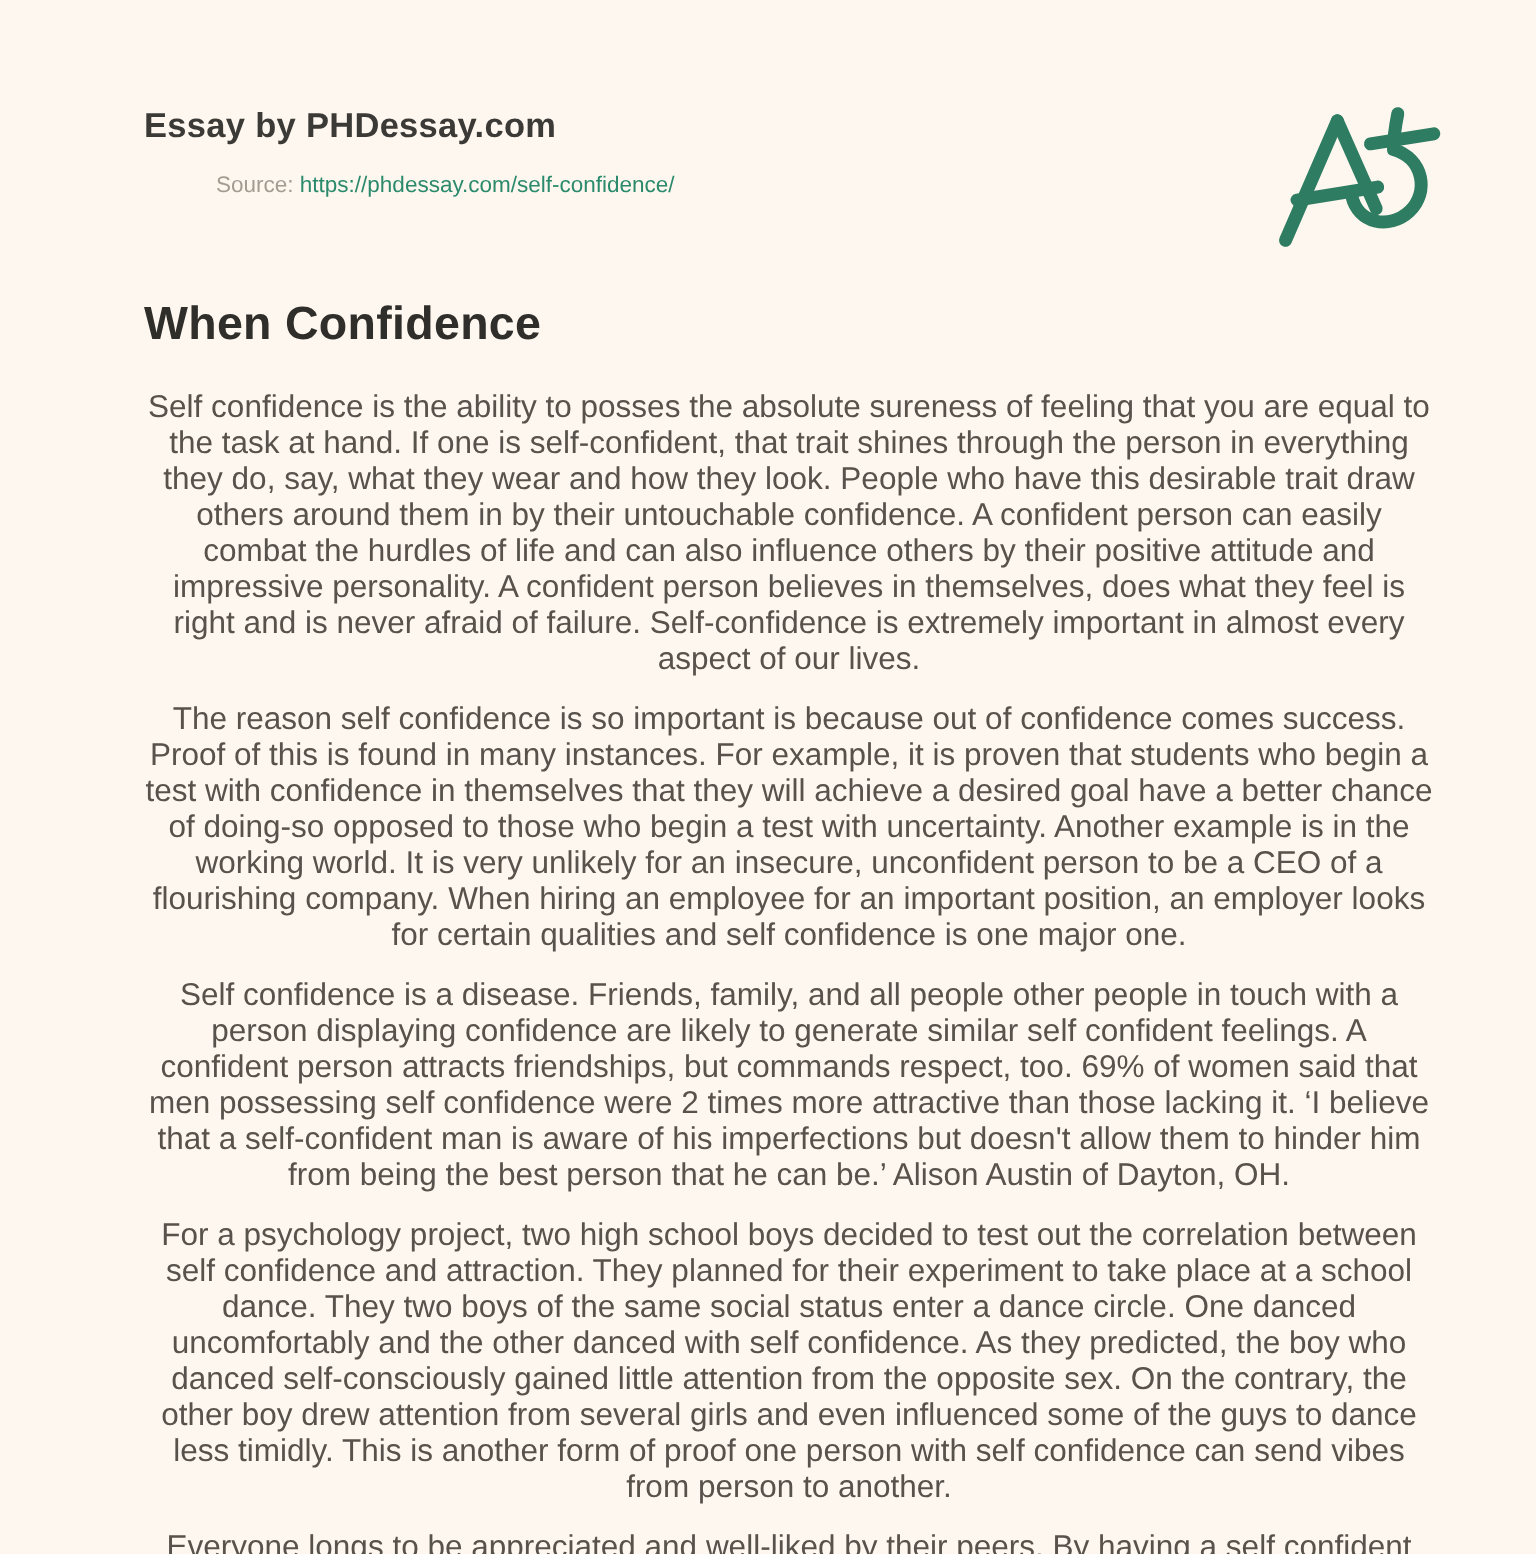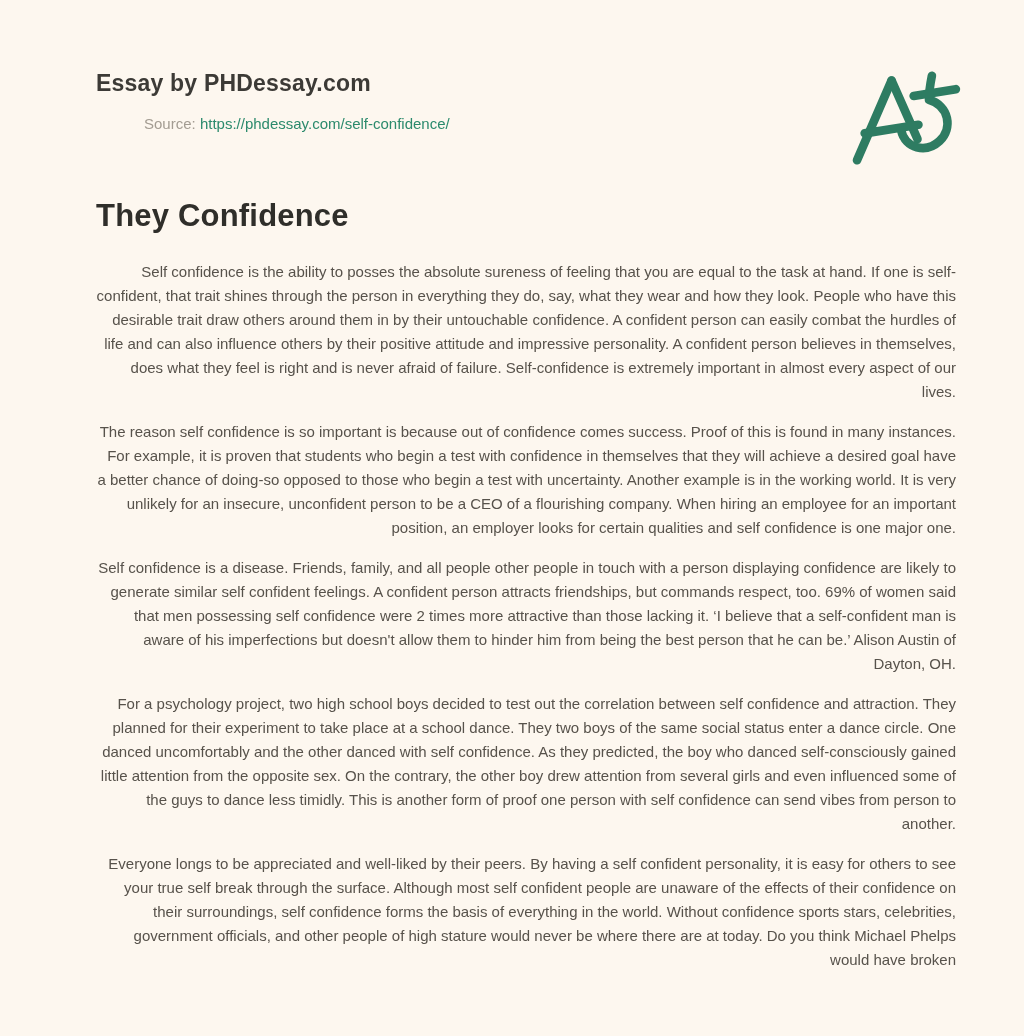--- a/index.html
+++ b/index.html
@@ -54,24 +54,24 @@
     font-size: 31px;
     font-weight: 700;
     letter-spacing: 0.2px;
     color: #2f2e2a;
   }
   .essay-body {
     margin-top: 26px;
   }
   .essay-body p {
     margin: 0 0 16px 0;
-    font-size: 15px;
+    font-size: 21px;
     line-height: 24px;
     color: #57524b;
-    text-align: right;
+    text-align: center;
   }
 </style>
 </head>
 <body>
 
 <div class="page">
 
   <header class="doc-header">
     <h1>Essay by PHDessay.com</h1>
     <div class="source-line">
@@ -87,21 +87,21 @@
           <path d="M 46 11 L 73 72"></path>
           <path d="M 18 66 L 74 57"></path>
 
           <path d="M 88 6 C 86 16 85 24 85 31 C 106 37 110 61 96 74 C 82 87 60 82 56 63"></path>
           <path d="M 69 27 L 113 20"></path>
         </g>
       </svg>
     </div>
   </header>
 
-  <h2 class="essay-title">They Confidence</h2>
+  <h2 class="essay-title">When Confidence</h2>
 
   <div class="essay-body">
     <p>Self confidence is the ability to posses the absolute sureness of feeling that you are equal to the task at hand. If one is self-confident, that trait shines through the person in everything they do, say, what they wear and how they look. People who have this desirable trait draw others around them in by their untouchable confidence. A confident person can easily combat the hurdles of life and can also influence others by their positive attitude and impressive personality. A confident person believes in themselves, does what they feel is right and is never afraid of failure. Self-confidence is extremely important in almost every aspect of our lives.</p>
     <p>The reason self confidence is so important is because out of confidence comes success. Proof of this is found in many instances. For example, it is proven that students who begin a test with confidence in themselves that they will achieve a desired goal have a better chance of doing-so opposed to those who begin a test with uncertainty. Another example is in the working world. It is very unlikely for an insecure, unconfident person to be a CEO of a flourishing company. When hiring an employee for an important position, an employer looks for certain qualities and self confidence is one major one.</p>
     <p>Self confidence is a disease. Friends, family, and all people other people in touch with a person displaying confidence are likely to generate similar self confident feelings. A confident person attracts friendships, but commands respect, too. 69% of women said that men possessing self confidence were 2 times more attractive than those lacking it. ‘I believe that a self-confident man is aware of his imperfections but doesn't allow them to hinder him from being the best person that he can be.’ Alison Austin of Dayton, OH.</p>
     <p>For a psychology project, two high school boys decided to test out the correlation between self confidence and attraction. They planned for their experiment to take place at a school dance. They two boys of the same social status enter a dance circle. One danced uncomfortably and the other danced with self confidence. As they predicted, the boy who danced self-consciously gained little attention from the opposite sex. On the contrary, the other boy drew attention from several girls and even influenced some of the guys to dance less timidly. This is another form of proof one person with self confidence can send vibes from person to another.</p>
     <p>Everyone longs to be appreciated and well-liked by their peers. By having a self confident personality, it is easy for others to see your true self break through the surface. Although most self confident people are unaware of the effects of their confidence on their surroundings, self confidence forms the basis of everything in the world. Without confidence sports stars, celebrities, government officials, and other people of high stature would never be where there are at today. Do you think Michael Phelps would have broken</p>
   </div>
 
 </div>

